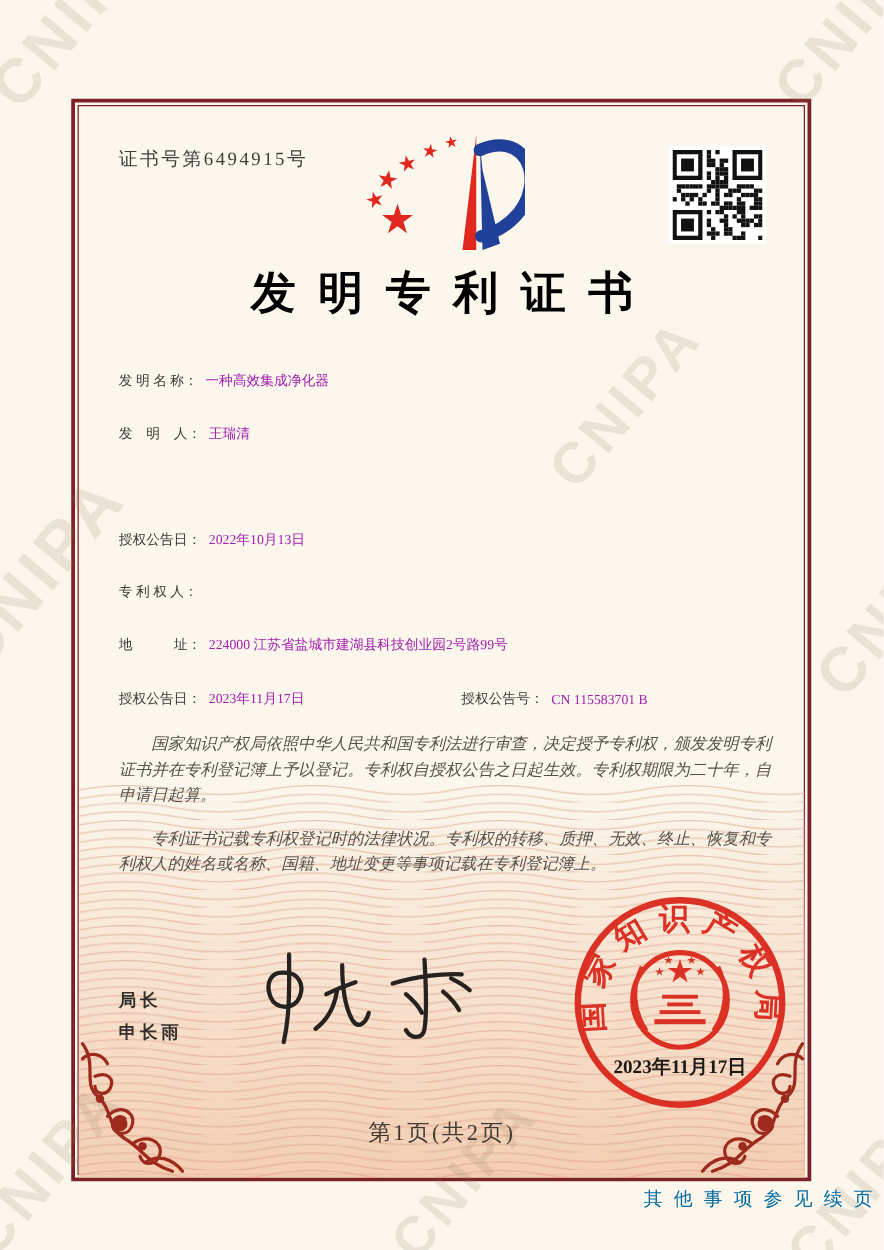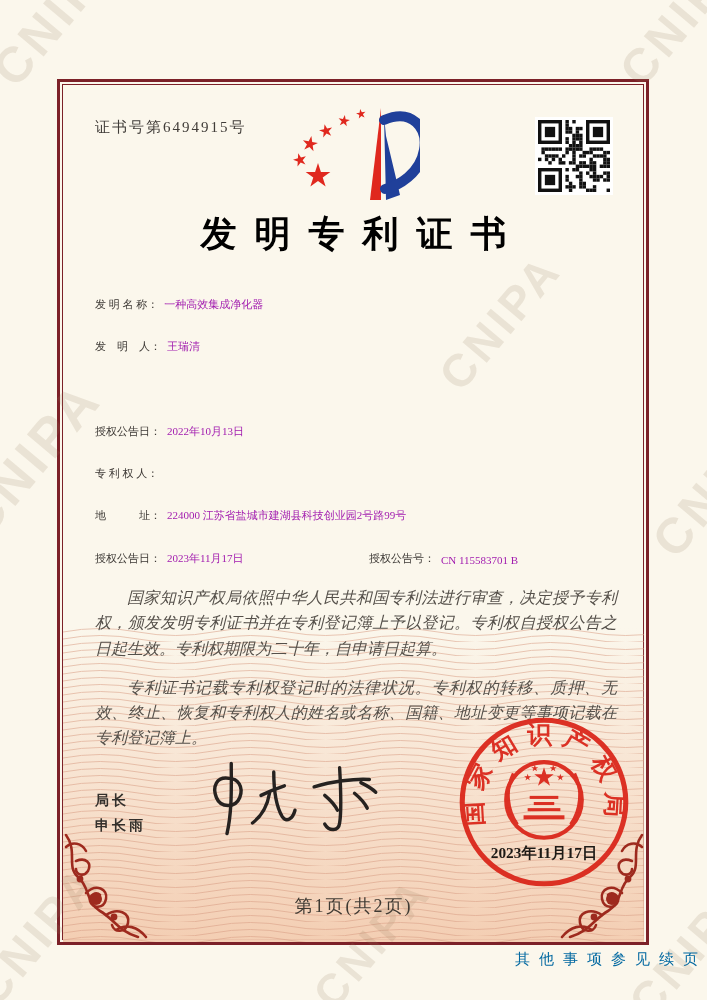--- a/index.html
+++ b/index.html
@@ -45,21 +45,21 @@
   }
   
   .field{position:absolute; left:95px; z-index:5; font-size:11px; display:flex; align-items:baseline;}
   .field .lbl{white-space:pre; color:#3d3935;}
   .field .val{margin-left:6px; color:#a21caf; white-space:pre;}
   .f1{top:297px}.f2{top:339px}.f3{top:381px}.f4{top:424px}
   .f5{top:466px}.f6{top:508px}.f7{top:551px}
   .pair2{position:absolute; left:242px; display:flex; align-items:flex-end;margin-left:32px;}
   
   .paras{position:absolute; left:95px; top:585px; width:522px; z-index:5;
-    font-size:16px; line-height:1.58; color:#55504a; font-style:italic;
+    font-size:13px; line-height:1.58; color:#55504a; font-style:italic;
     text-align:justify;}
   .paras p{margin:0 0 14px 0; text-indent:2em;}
   
   .signer{position:absolute; left:95px; top:788px; z-index:5; font-size:14px; font-weight:600;
     letter-spacing:3px; color:#33302c; line-height:1.8;
     font-family:"Liberation Sans","DejaVu Sans",sans-serif;}
   .signature{position:absolute; left:195px; top:755px; z-index:5;}
   
   .seal{position:absolute; left:452px; top:710px; z-index:6;}
   

